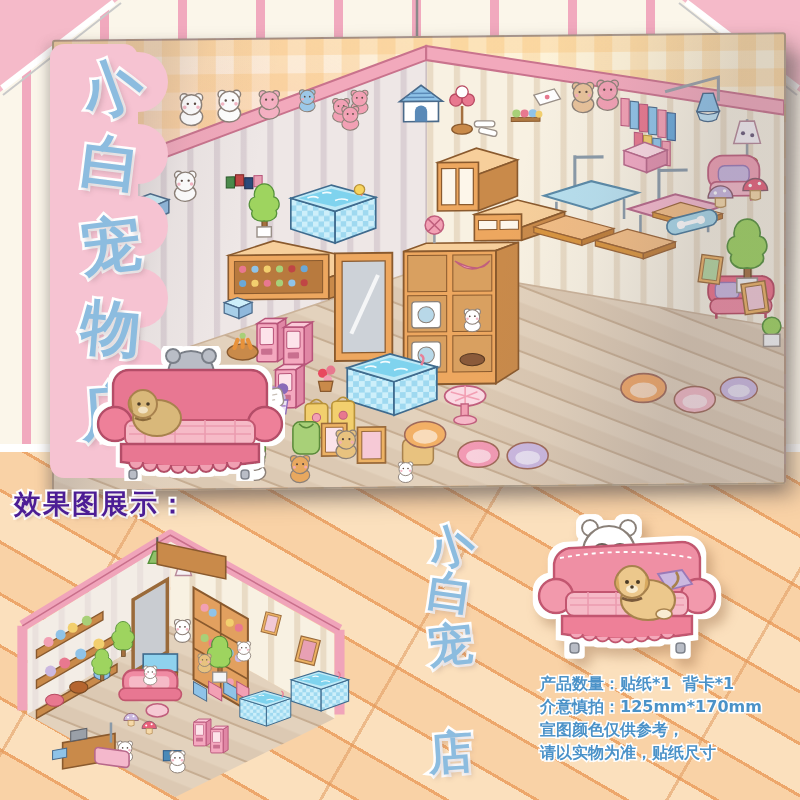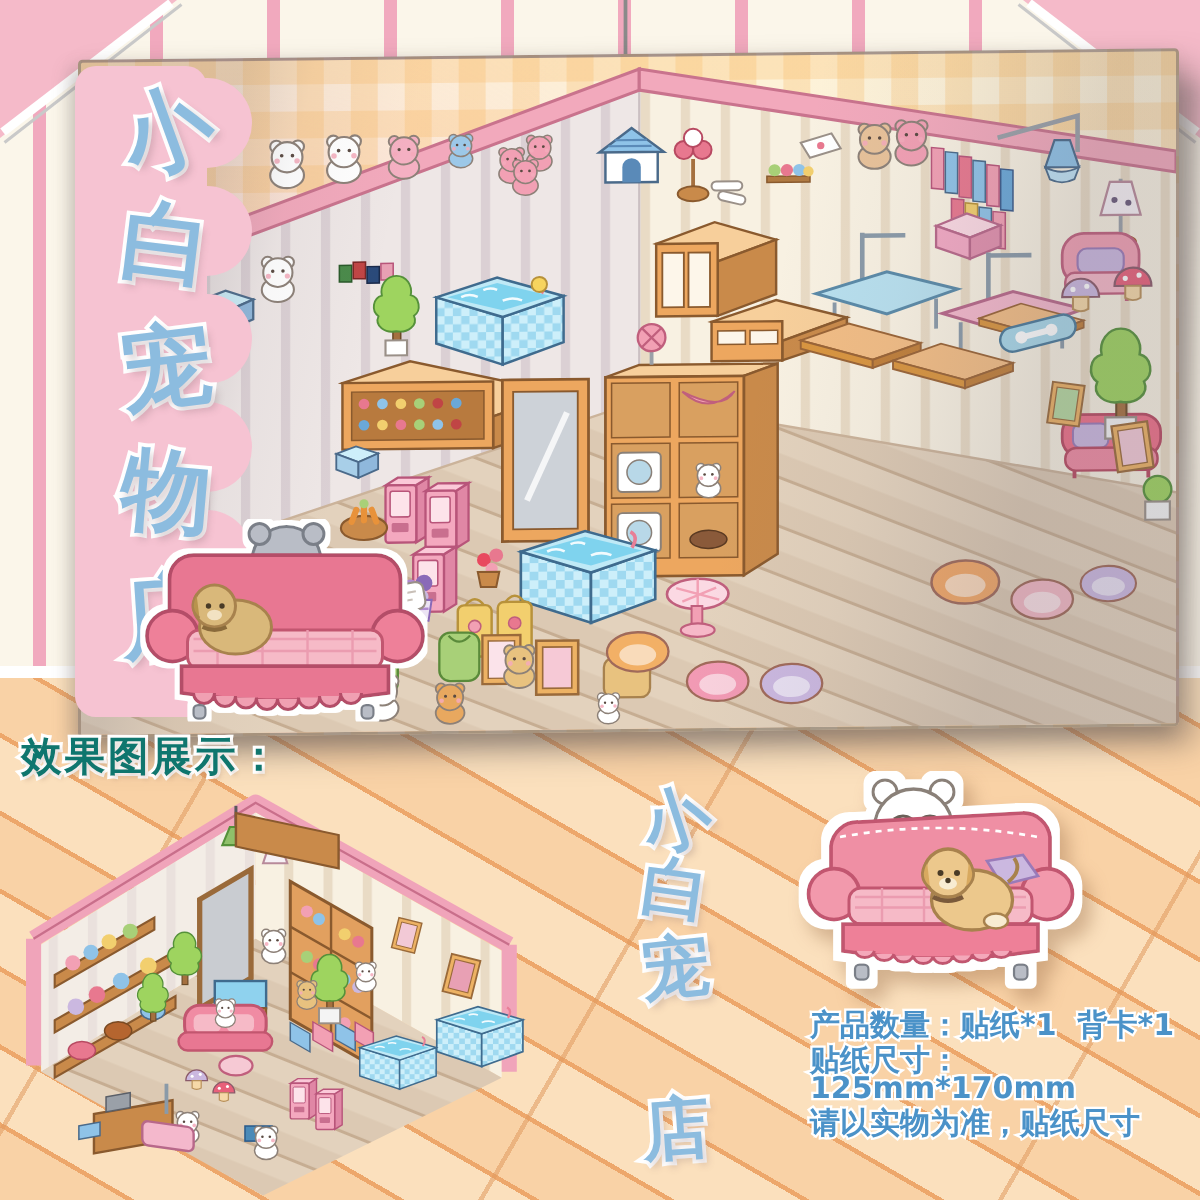--- a/index.html
+++ b/index.html
@@ -35,24 +35,24 @@
   .ribbon{position:absolute;left:50px;top:42px;width:122px;height:440px;z-index:4;}
   .left-title{position:absolute;left:50px;top:42px;width:122px;height:440px;z-index:5;}
   .title-char{position:absolute;left:0;width:100%;text-align:center;
     font-weight:bold;color:#8cbcdf;-webkit-text-stroke:5px #ffffff;paint-order:stroke fill;
     text-shadow:3px 4px 5px rgba(120,90,100,.25);}
   .left-title .title-char{font-size:60px;line-height:1;}
   .bottom-title{position:absolute;left:408px;top:516px;width:85px;height:290px;z-index:4;}
   .bottom-title .title-char{font-size:45px;line-height:1;}
   
   .effect-label{position:absolute;left:14px;top:486px;z-index:4;font-size:27px;font-weight:bold;
-    letter-spacing:2px;color:#0f766e;-webkit-text-stroke:4px #ffffff;paint-order:stroke fill;
+    letter-spacing:2px;color:#4c1d95;-webkit-text-stroke:4px #ffffff;paint-order:stroke fill;
     text-shadow:2px 3px 3px rgba(150,110,90,.25);}
   .product-info{position:absolute;left:540px;top:674px;width:256px;z-index:4;}
-  .product-info p{margin:0 0 4px 0;font-size:20px;font-weight:bold;line-height:19px;
+  .product-info p{margin:0 0 4px 0;font-size:16px;font-weight:bold;line-height:19px;
     color:#4b92c8;-webkit-text-stroke:3px #ffffff;paint-order:stroke fill;}
   
   .sofa-group{position:absolute;left:85px;top:346px;width:200px;height:135px;z-index:6;}
   .effect-image{position:absolute;left:6px;top:503px;width:368px;height:297px;z-index:4;}
   .sticker{position:absolute;left:530px;top:512px;width:195px;height:150px;z-index:4;
     filter:drop-shadow(6px 8px 6px rgba(150,105,70,.4));}
 </style>
 </head>
 <body>
 
@@ -681,17 +681,18 @@
           <circle cx="102" cy="75" r="1.8" fill="#4a3a28"></circle>
         <path d="M92,86 q10,5 20,0" stroke="#7a5a3a" stroke-width="3" fill="none"></path>
         <ellipse cx="134" cy="102" rx="8" ry="5" fill="#f8ecd2" stroke="#a8824e" stroke-width="1.6"></ellipse>
         <path d="M142,76 q10,-8 4,-16" stroke="#a8824e" stroke-width="2.5" fill="none"></path>
       </g>
     </g>
   </svg>
 
   <div class="product-info">
     <p>产品数量：贴纸*1&nbsp;&nbsp;背卡*1</p>
-    <p>贴纸尺寸：125mm*170mm</p>
+    <p>介意慎拍：125mm*170mm</p>
+    <p>宣图颜色仅供参考，</p>
     <p>请以实物为准，贴纸尺寸</p>
   </div>
 
 </div>
 
 </body></html>

